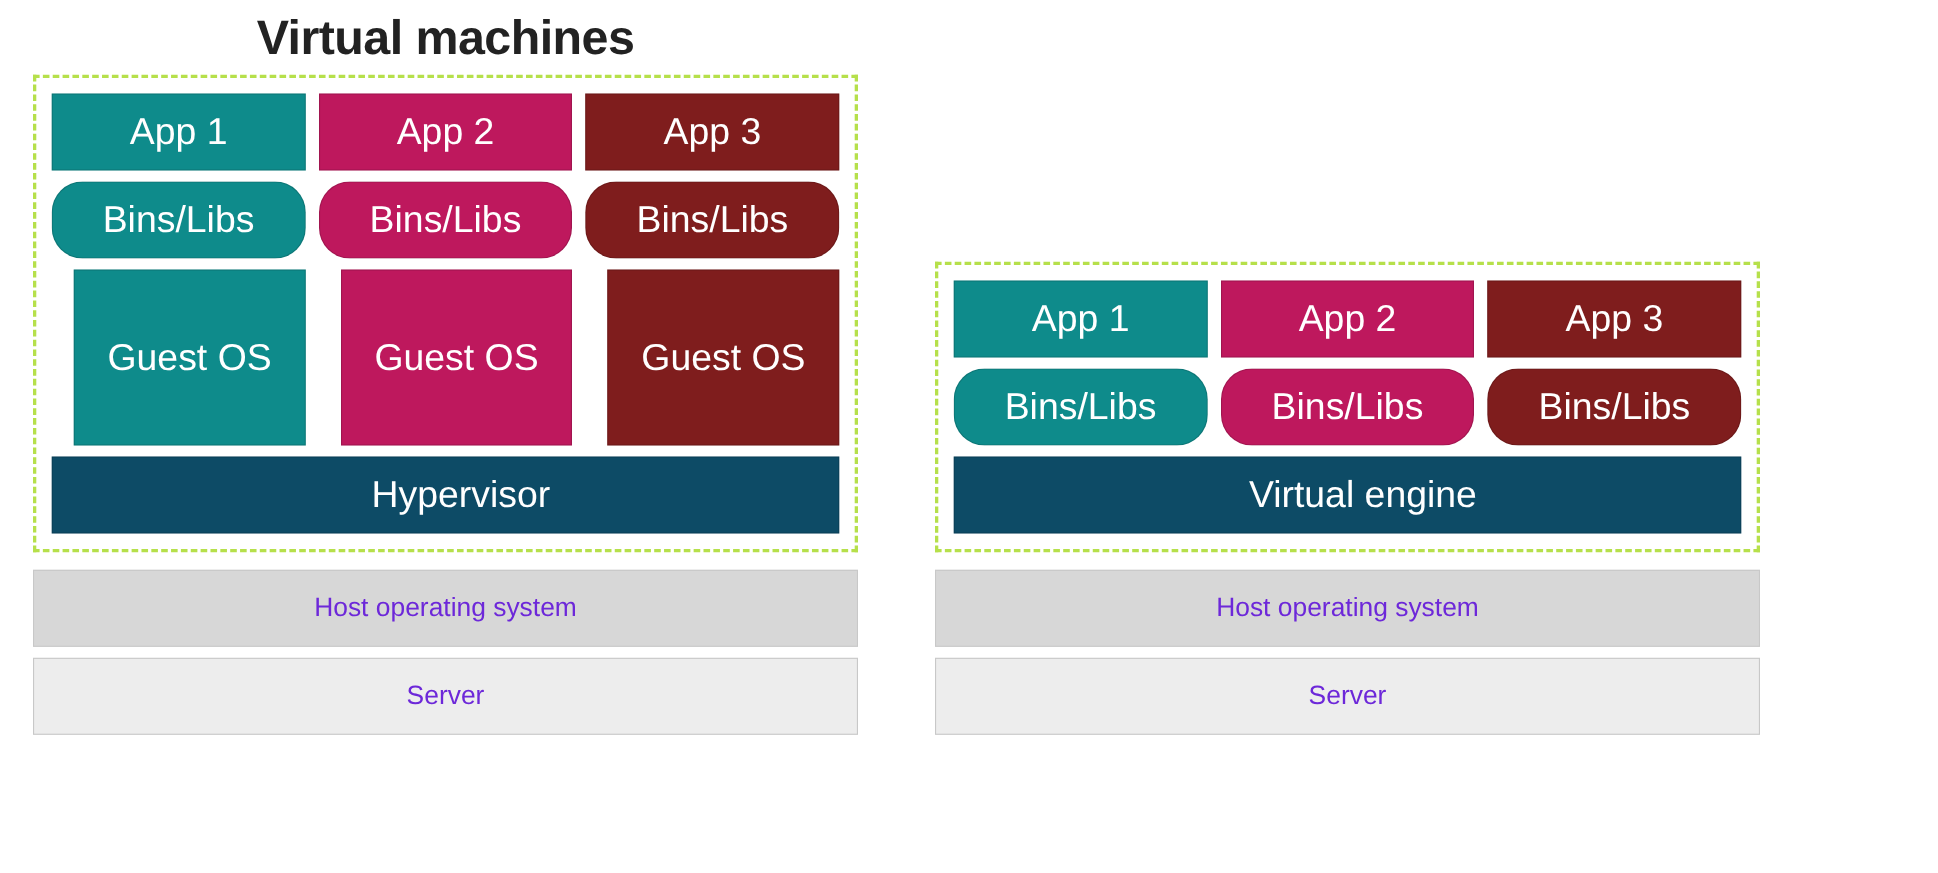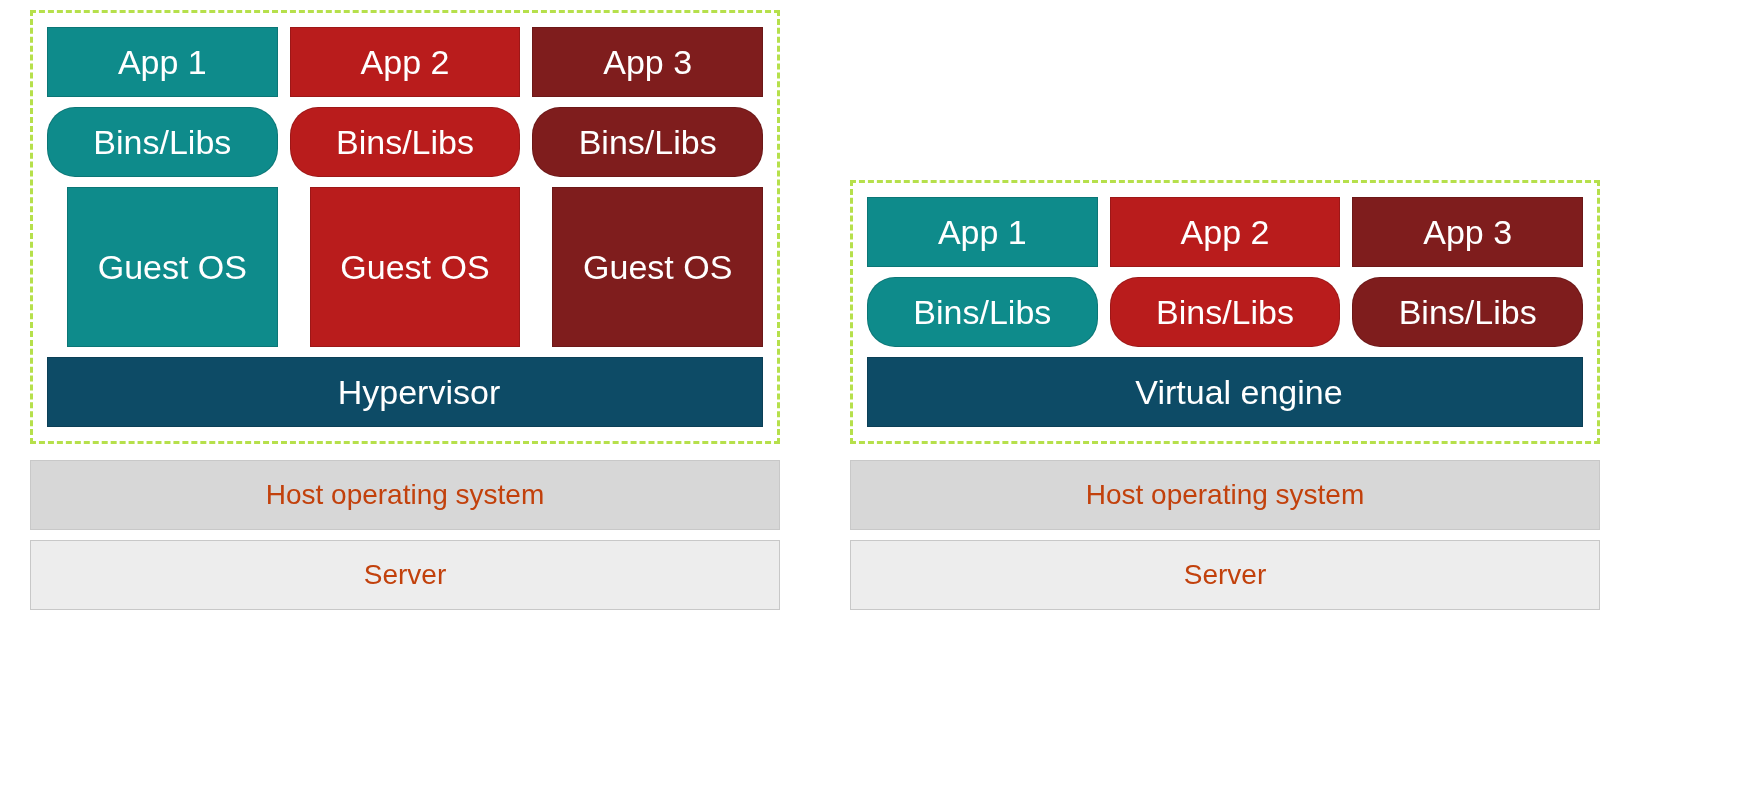--- a/index.html
+++ b/index.html
@@ -59,43 +59,44 @@
       font-weight: 400;
       border: 1px solid rgba(0,0,0,0.15);
     }
     .h-app { height: 70px; }
     .h-bins { height: 70px; border-radius: 28px; }
     .h-guest { height: 160px; margin-left: 20px; }
     .h-wide { height: 70px; width: 100%; padding-left: 28px; }
     .full-row { width: 100%; }
     .gray-block {
       background: #ededed;
-      color: #c2410c;
+      color: #6d28d9;
       border: 1px solid #c8c8c8;
       height: 70px;
       width: 100%;
       display: flex;
       align-items: center;
       justify-content: center;
-      font-size: 28px;
+      font-size: 24px;
       margin-top: 10px;
     }
     .gray-block.darker { background: #d7d7d7; }
     .gray-block.spaced-top { margin-top: 16px; }
     .teal { background: #0e8b8b; }
-    .magenta { background: #b91c1c; }
+    .magenta { background: #be185d; }
     .indigo { background: #7f1d1d; }
     .darkblue { background: #0d4b66; }
   </style>
 </head>
 <body>
 
 <div class="diagram-container">
 
   <div class="stack stack-vm">
+    <div class="title">Virtual machines</div>
     <div class="dashed-box">
       <div class="cols">
         <div class="col">
           <div class="block h-app teal">App 1</div>
           <div class="block h-bins teal">Bins/Libs</div>
           <div class="block h-guest teal">Guest OS</div>
         </div>
         <div class="col">
           <div class="block h-app magenta">App 2</div>
           <div class="block h-bins magenta">Bins/Libs</div>

